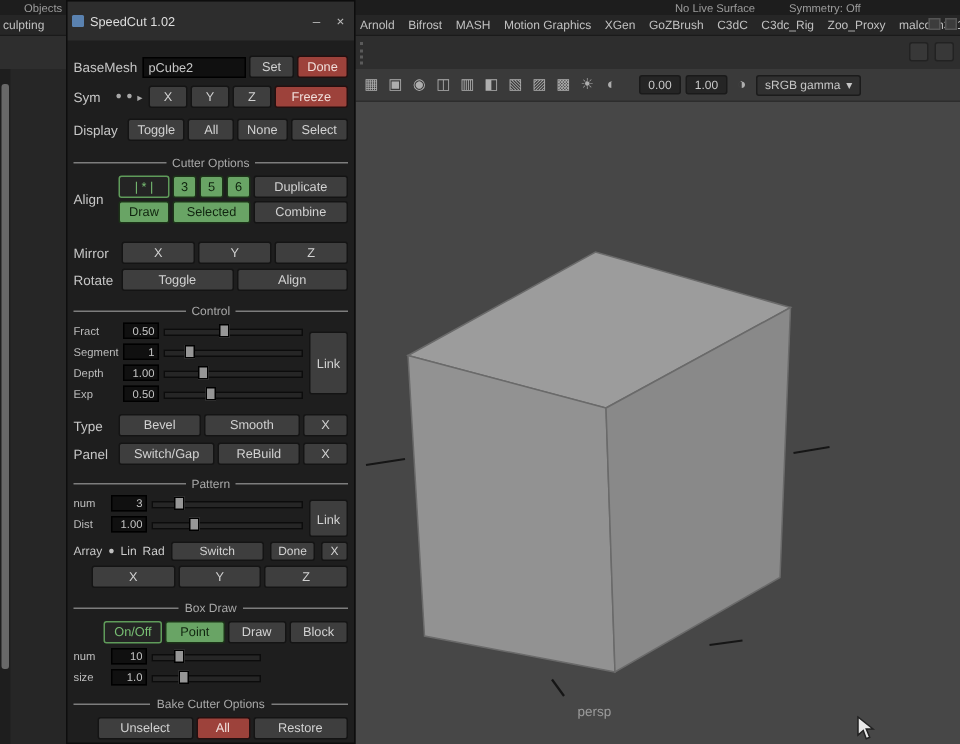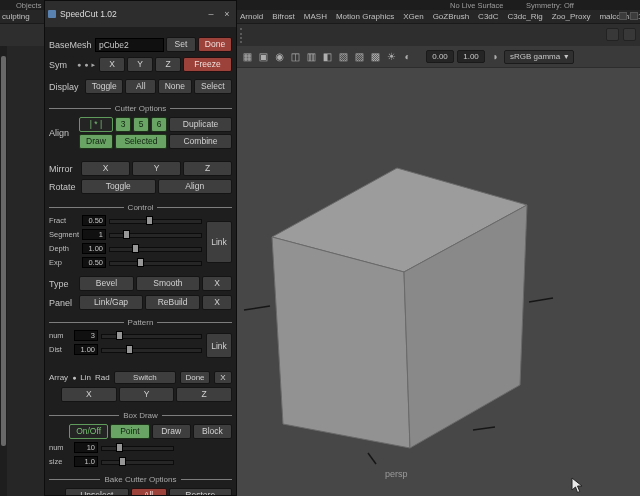--- a/index.html
+++ b/index.html
@@ -69,21 +69,21 @@
   .srow { display:flex; align-items:center; gap:3px; margin-top:3px; height:11px; }
   .slbl { width:30px; font-size:7.5px; color:#bdbdbd; white-space:nowrap; overflow:hidden; flex:none; }
   .slbl-sm { width:22px; }
   .sval { width:24px; height:11px; line-height:10px; background:#101010; border:1px solid #000; font-size:7.5px; text-align:right; padding:0 2px; color:#c4c4c4; flex:none; }
   .strack { flex:1; height:11px; position:relative; }
   .strack::before { content:""; position:absolute; left:0; right:0; top:4px; height:3px; background:#262626; border:1px solid #0c0c0c; }
   .sthumb { position:absolute; top:1px; width:7px; height:9px; background:#969696; border:1px solid #000; }
   .linkbtn { position:absolute; right:0; top:6px; width:26px; background:#3e3e3e; border:1px solid #141414; border-radius:2px; color:#d2d2d2; display:flex; align-items:center; justify-content:center; font-size:8.5px; }
   .link-tall { height:42px; }
   .link-mid { height:25px; }
-  .array-row { font-size:8px; height:13px; gap:4px; margin-top:16px; }
+  .array-row { font-size:8px; height:13px; gap:4px; margin-top:6px; }
   .array-row .btn { height:13px; line-height:11px; font-size:8px; }
   .rdot { color:#c0c0c0; font-size:7px; }
   .pad12 { padding-left:12px; }
   .pad20 { padding-left:20px; }
   .pad16 { padding-left:16px; }
   .bgroup { padding-right:58px; }
 </style>
 </head>
 <body>
 
@@ -281,21 +281,21 @@
 
       <div class="row mt8">
         <span class="lbl w28">Type</span>
         <span class="btn fx1">Bevel</span>
         <span class="btn fx12">Smooth</span>
         <span class="btn w30">X</span>
       </div>
 
       <div class="row mt4">
         <span class="lbl w28">Panel</span>
-        <span class="btn fx12">Link/Gap</span>
+        <span class="btn fx12">Switch/Gap</span>
         <span class="btn fx1">ReBuild</span>
         <span class="btn w30">X</span>
       </div>
 
       <div class="sec mt7">
         <span>Pattern</span>
       </div>
 
       <div class="sgroup mt4">
         <div class="srow">

